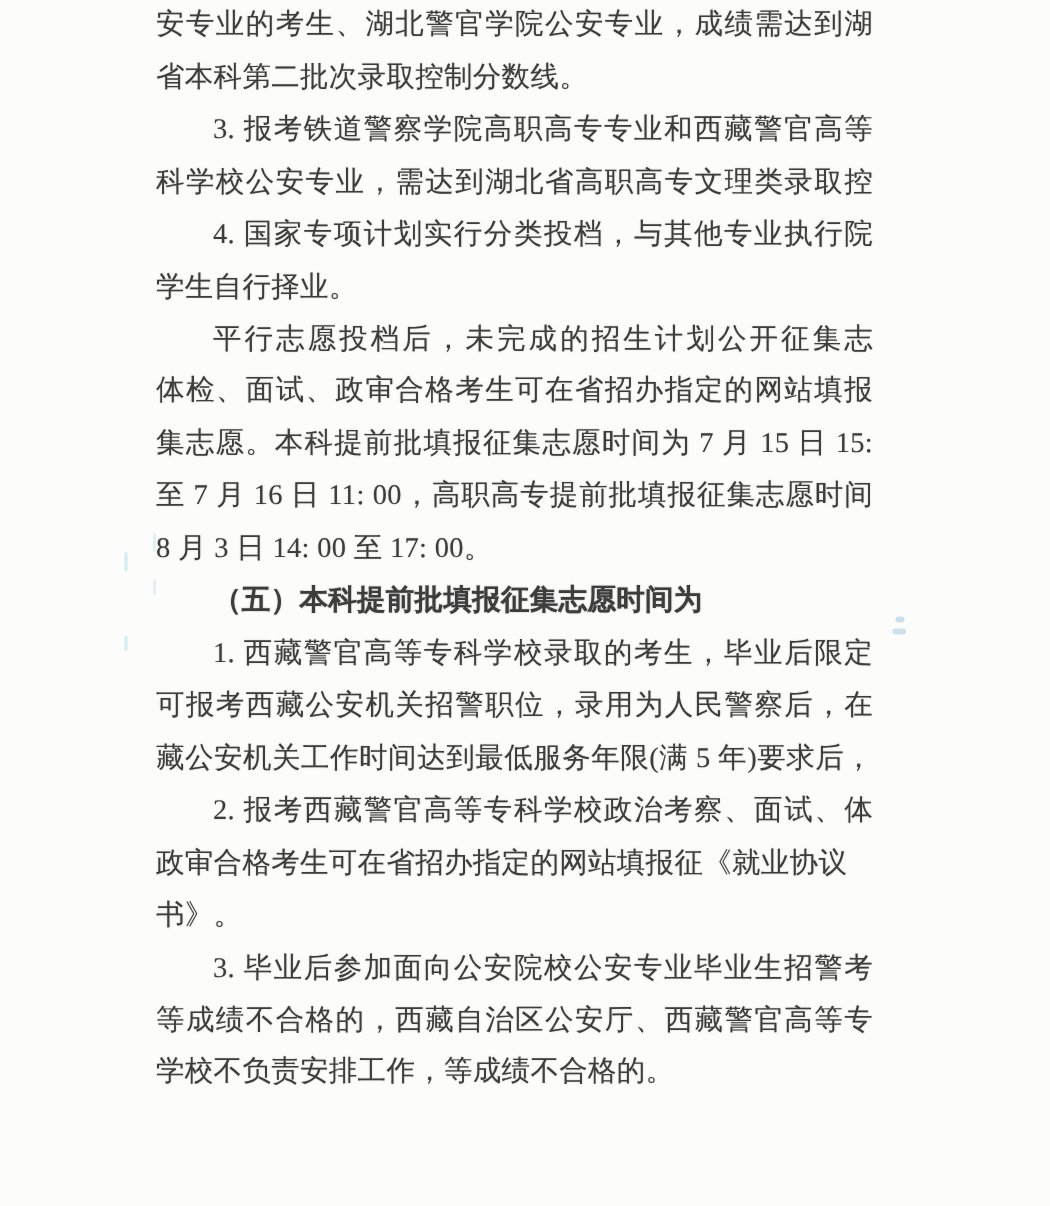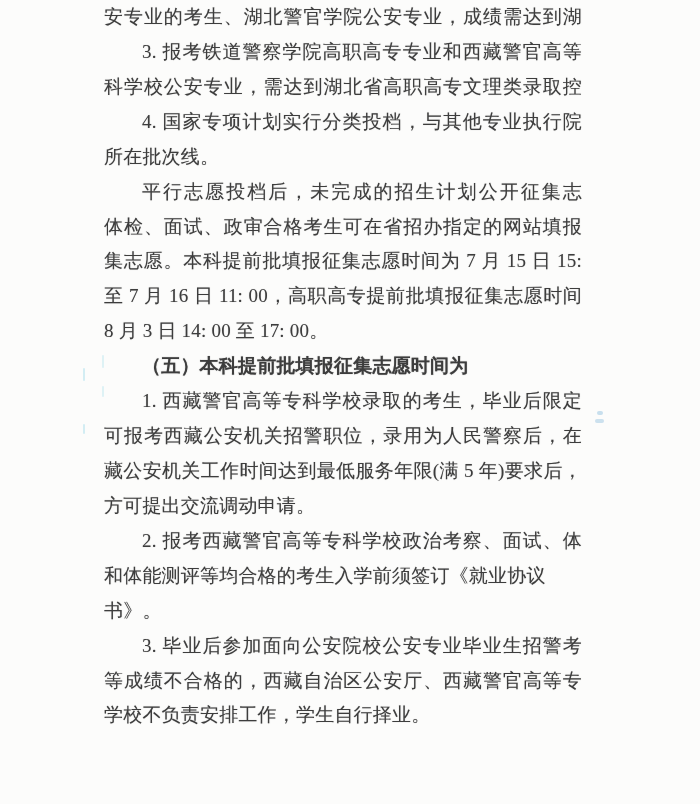--- a/index.html
+++ b/index.html
@@ -58,40 +58,40 @@
   .tick-l3 { left: 102px; top: 355px; width: 2px; height: 13px; background: #c4e9f1; opacity: 0.55; }
   .tick-l4 { left: 102px; top: 386px; width: 2px; height: 11px; background: #c4e9f1; opacity: 0.55; }
 </style>
 </head>
 <body>
 
 <div class="page">
 
   <div class="textblock">
     <div class="line justify">安专业的考生、湖北警官学院公安专业，成绩需达到湖北</div>
+    <div class="line">省本科第二批次录取控制分数线。</div>
     <div class="line indent justify">3. 报考铁道警察学院高职高专专业和西藏警官高等专</div>
     <div class="line justify">科学校公安专业，需达到湖北省高职高专文理类录取控制</div>
     <div class="line indent justify">4. 国家专项计划实行分类投档，与其他专业执行院校</div>
-    <div class="line">所在批次线。</div>
+    <div class="line">学生自行择业。</div>
     <div class="line indent justify">平行志愿投档后，未完成的招生计划公开征集志愿，</div>
     <div class="line justify">体检、面试、政审合格考生可在省招办指定的网站填报征</div>
     <div class="line justify">集志愿。本科提前批填报征集志愿时间为 7 月 15 日 15: 00</div>
     <div class="line justify">至 7 月 16 日 11: 00，高职高专提前批填报征集志愿时间为</div>
     <div class="line">8 月 3 日 14: 00 至 17: 00。</div>
     <div class="line indent heading">（五）本科提前批填报征集志愿时间为</div>
     <div class="line indent justify">1. 西藏警官高等专科学校录取的考生，毕业后限定仅</div>
     <div class="line justify">可报考西藏公安机关招警职位，录用为人民警察后，在西</div>
     <div class="line justify">藏公安机关工作时间达到最低服务年限(满 5 年)要求后，</div>
-    <div class="line">方可提出交流调动申请。</div>
     <div class="line indent justify">2. 报考西藏警官高等专科学校政治考察、面试、体检</div>
-    <div class="line">和体能测评等均合格的考生入学前须签订《就业协议</div>
+    <div class="line">政审合格考生可在省招办指定的网站填报征《就业协议</div>
     <div class="line">书》。</div>
     <div class="line indent justify">3. 毕业后参加面向公安院校公安专业毕业生招警考试</div>
     <div class="line justify">等成绩不合格的，西藏自治区公安厅、西藏警官高等专科</div>
-    <div class="line">学校不负责安排工作，学生自行择业。</div>
+    <div class="line">学校不负责安排工作，等成绩不合格的。</div>
   </div>
 
   <div class="artifact spot-r1"></div>
   <div class="artifact spot-r2"></div>
   <div class="artifact tick-l1"></div>
   <div class="artifact tick-l2"></div>
   <div class="artifact tick-l3"></div>
   <div class="artifact tick-l4"></div>
 
 </div>

